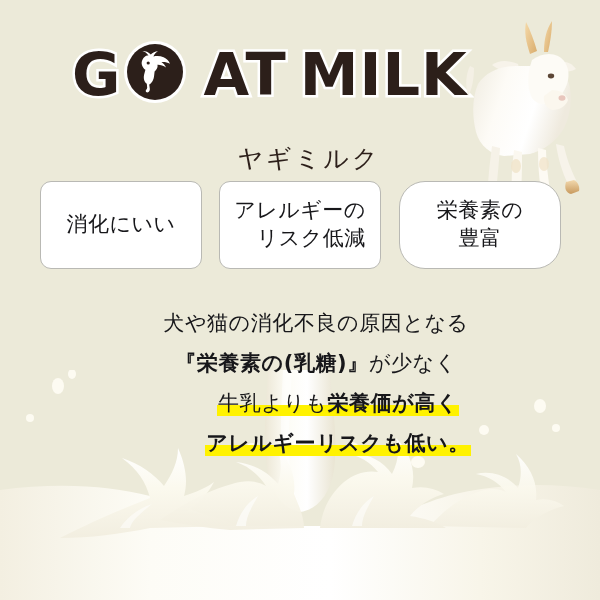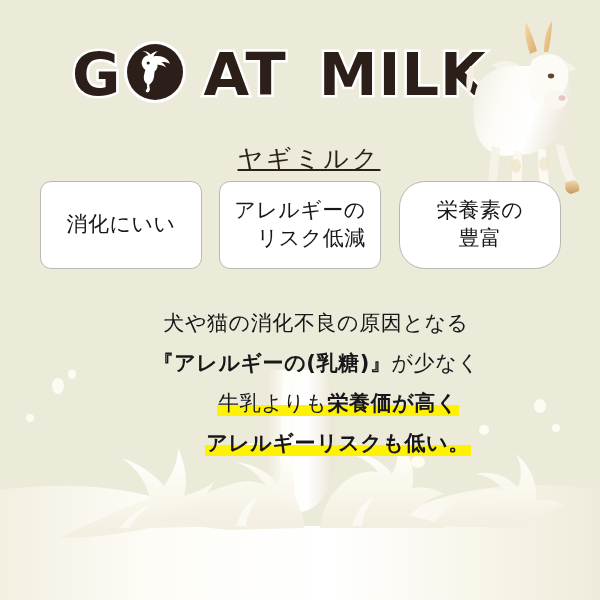--- a/index.html
+++ b/index.html
@@ -39,21 +39,21 @@
     font-weight:bold;
     font-size:59px;
     letter-spacing:1px;
     color:#2c1f1a;
     -webkit-text-stroke:5px #ffffff;
     paint-order:stroke fill;
     line-height:1;
   }
   .logo-text.seg-g{margin-right:2px;}
   .logo-text.seg-at{margin-left:16px;}
-  .logo-text.seg-milk{margin-left:32px;}
+  .logo-text.seg-milk{margin-left:13px;}
 
   .logo-mark{
     position:relative;
     width:62px;height:62px;
     margin:0 1px;
     flex:0 0 auto;
     align-self:center;
     top:-2px;
   }
   .logo-mark svg{display:block;width:62px;height:62px;}
@@ -61,21 +61,20 @@
   .logo-sub{
     position:absolute;left:0;top:104px;width:600px;
     text-align:center;
     font-family:"DejaVu Sans","Liberation Sans",sans-serif;
     font-size:25px;
     font-weight:500;
     letter-spacing:3px;
     color:#2c1f1a;
     padding-left:18px;
     box-sizing:border-box;
-    text-decoration:underline;
   }
 
   
   .goat{
     position:absolute;left:452px;top:18px;width:142px;height:192px;
   }
   .goat svg{display:block;width:142px;height:192px;}
 
   
   .features{
@@ -326,18 +325,18 @@
 リスク低減</span>
     </div>
     <div class="feature-box" id="fb2">
       <span class="ftxt">栄養素の
 豊富</span>
     </div>
   </div>
 
   <div class="copy">
     <div class="copy-line" id="cl0"><span class="inner"><span class="r">犬や猫の消化不良の原因となる</span></span></div>
-    <div class="copy-line" id="cl1"><span class="inner"><span class="b">『アレルギーの(乳糖)』</span><span class="r">が少なく</span></span></div>
+    <div class="copy-line" id="cl1"><span class="inner"><span class="b">『栄養素の(乳糖)』</span><span class="r">が少なく</span></span></div>
     <div class="copy-line has-hl" id="cl2"><span class="inner"><span class="hl" style="--hlc: #fff200;"><span><span class="r">牛乳よりも</span><span class="b">栄養価が高く</span></span></span></span></div>
     <div class="copy-line has-hl" id="cl3"><span class="inner"><span class="hl" style="--hlc: #fff200;"><span><span class="b">アレルギーリスクも低い。</span></span></span></span></div>
   </div>
 
 </div>
 
 </body></html>

